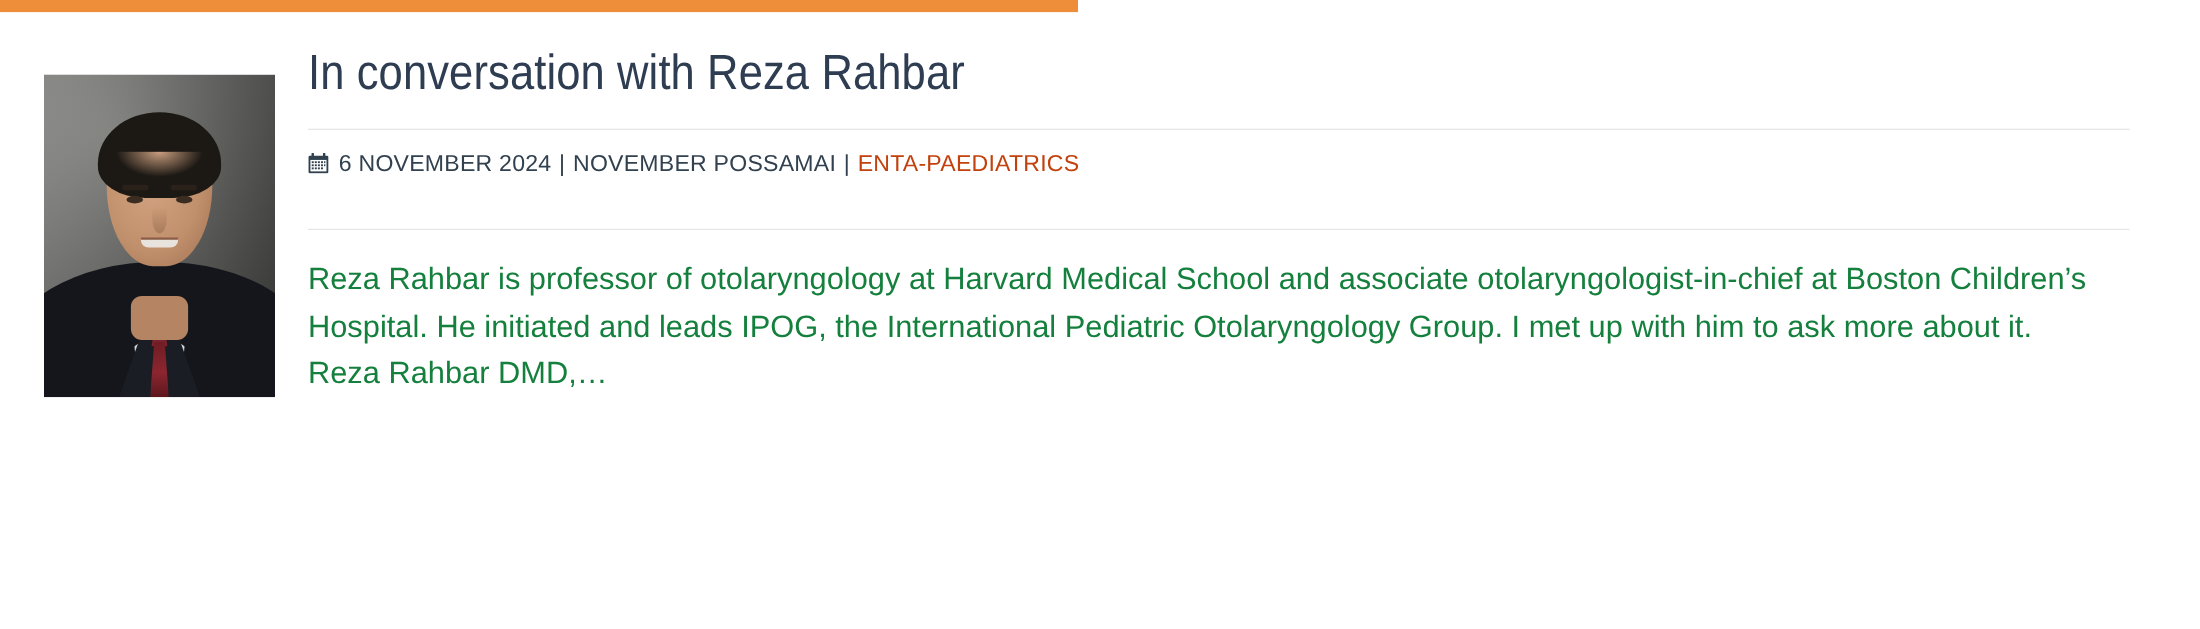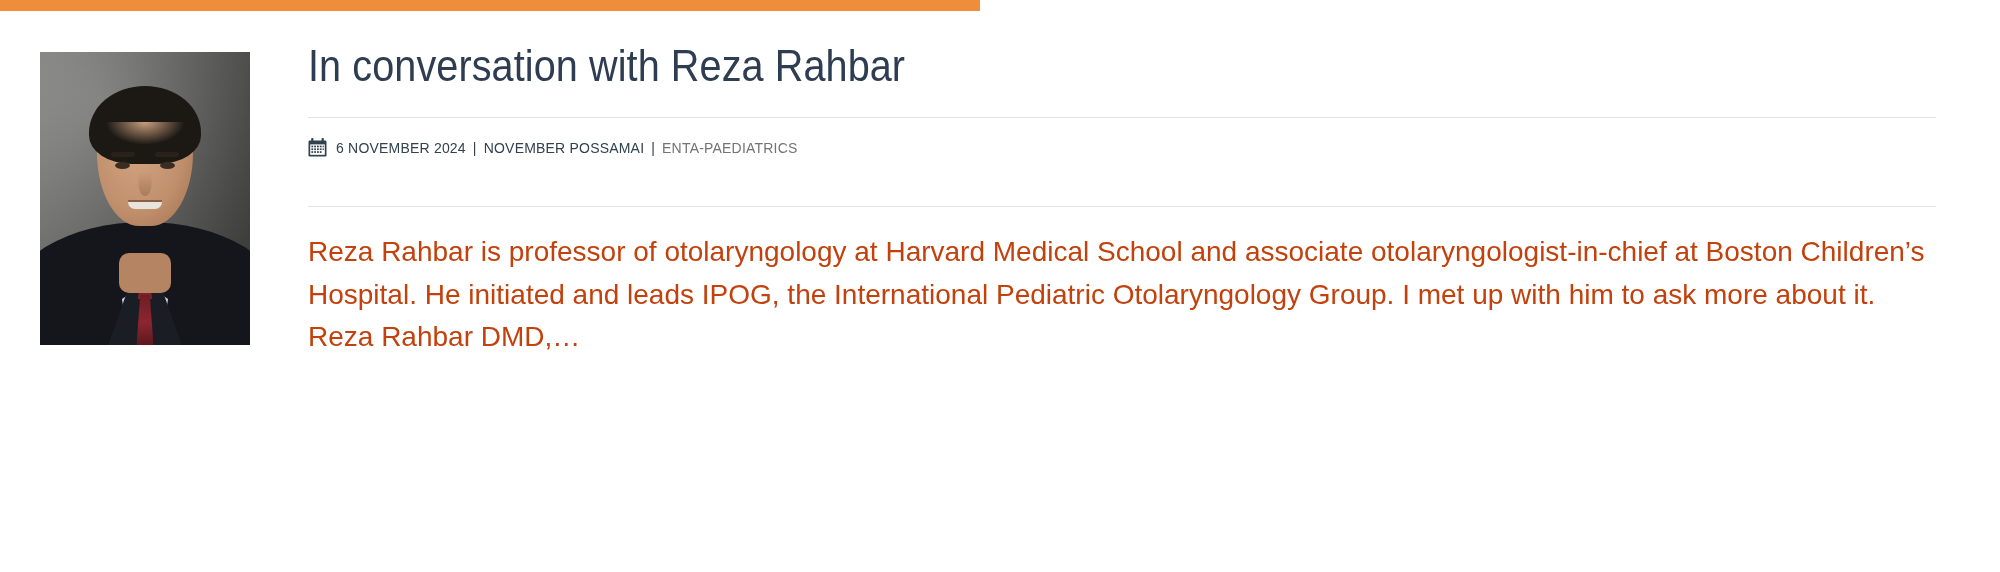--- a/index.html
+++ b/index.html
@@ -25,22 +25,21 @@
     background: #ee8e3a;
   }
 
   
   .article {
     position: absolute;
     left: 0;
     top: 38px;
     width: 2000px;
     display: flex;
-    align-items: center;
-    gap: 28px;
+    align-items: flex-end;
   }
 
   .thumb-wrap {
     flex: 0 0 auto;
     width: 210px;
     margin-left: 40px;
   }
 
   .thumb {
     width: 210px;
@@ -226,48 +225,48 @@
 
   .divider {
     height: 1px;
     background: #e3e3e3;
     margin: 28px 0 0 0;
   }
 
   .meta {
     display: flex;
     align-items: center;
-    font-size: 14px;
+    font-size: 21px;
     line-height: 1;
     color: #32414f;
     letter-spacing: 0.2px;
     padding: 20px 0 21px 0;
     white-space: nowrap;
   }
   .cal-icon {
     display: inline-block;
     width: 19px;
     height: 19px;
     margin-right: 9px;
     position: relative;
     flex: 0 0 auto;
   }
   .cal-icon svg { display: block; }
 
   .meta-sep { padding: 0 7px; }
 
   .meta-cat {
-    color: #737373;
+    color: #c2410c;
     text-decoration: none;
   }
 
   .excerpt {
     font-size: 28px;
     line-height: 1.52;
-    color: #c2410c;
+    color: #15803d;
     font-weight: 400;
     margin: 24px 0 0 0;
     max-width: 1640px;
   }
 </style>
 </head>
 <body>
 
 <div class="top-bar"></div>
 

